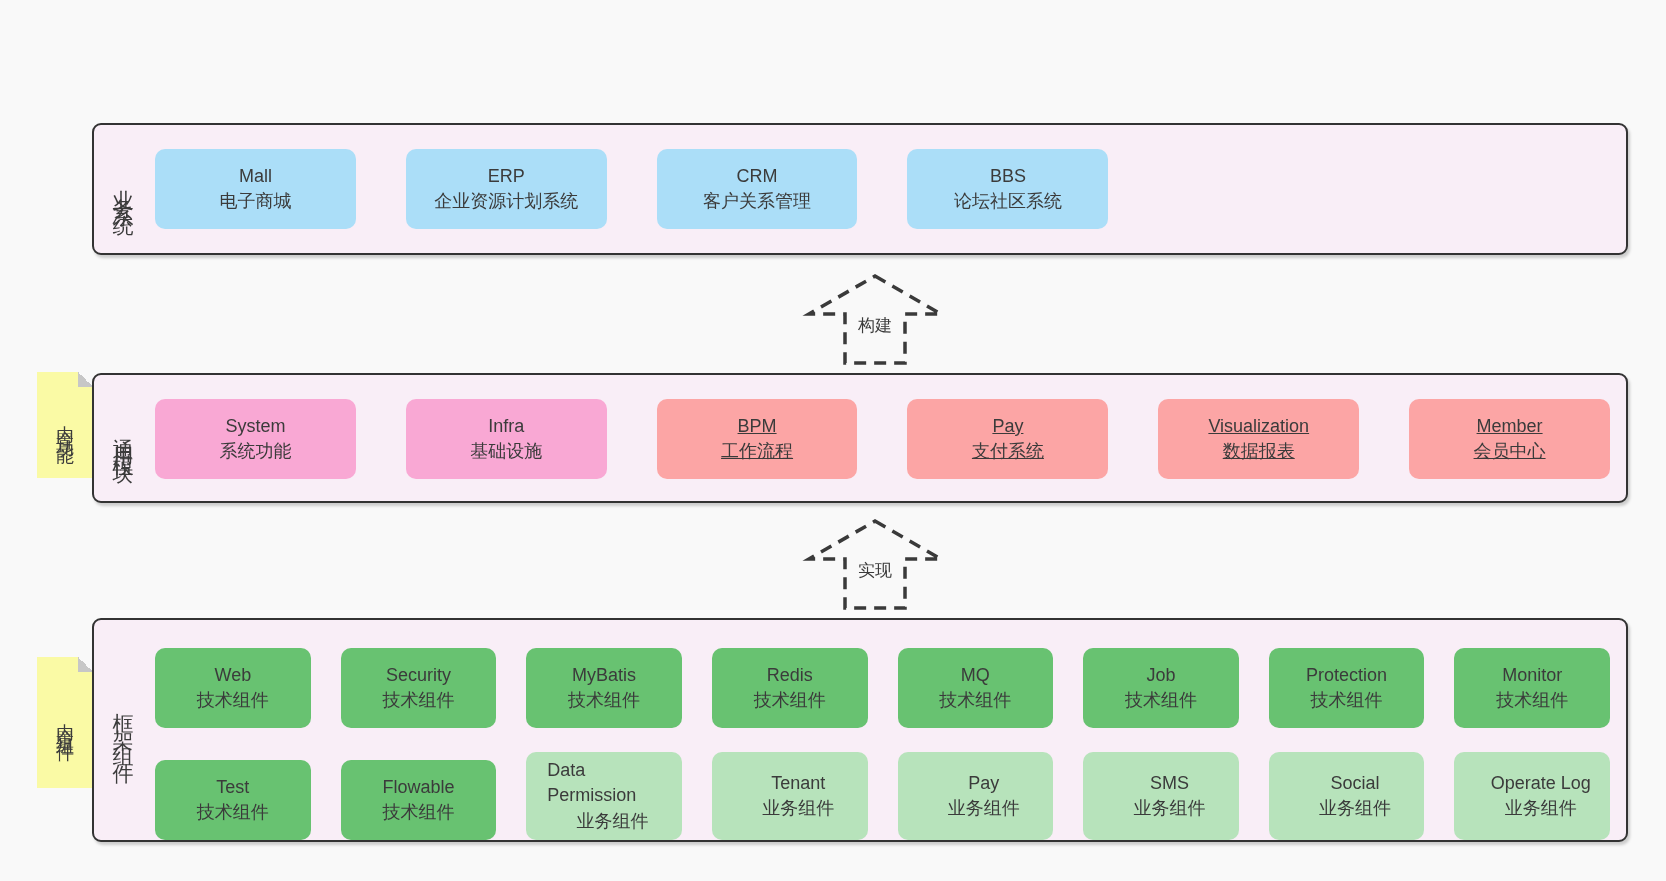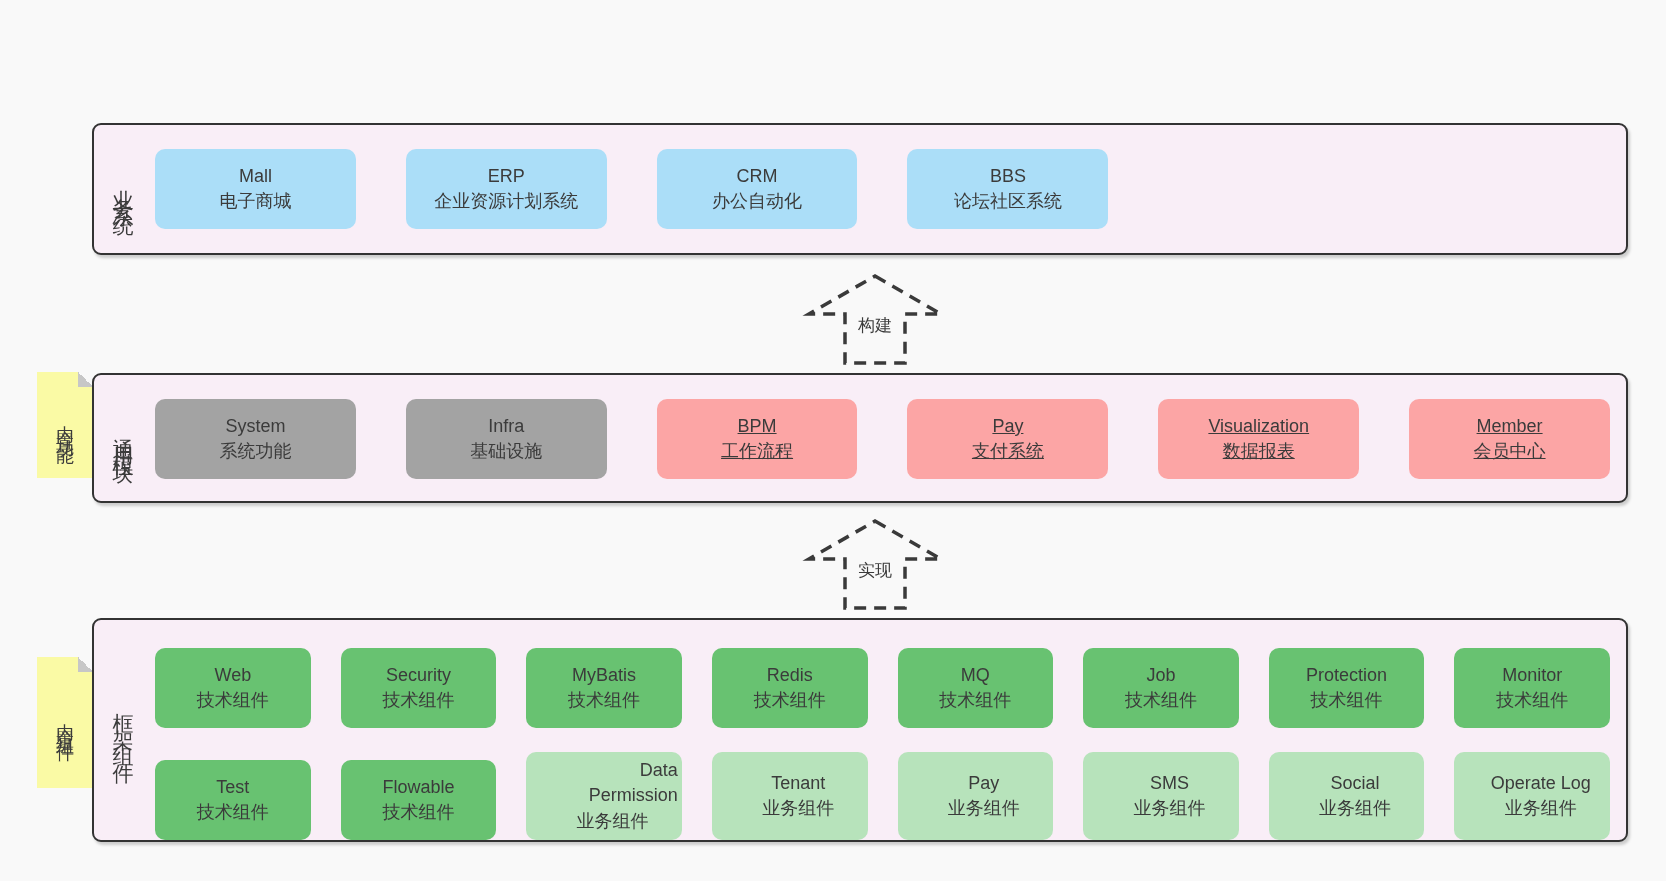--- a/index.html
+++ b/index.html
@@ -38,27 +38,27 @@
   }
   .cols6{grid-template-columns:repeat(6,1fr);}
   .band3 .grid{
     grid-template-columns:repeat(8,1fr);
     column-gap:30px;row-gap:24px;
     margin:20px 16px 18px 3px;
   }
   .box{
     border-radius:10px;
     display:flex;flex-direction:column;align-items:center;justify-content:center;
-    text-align:right;
+    text-align:left;
     font-size:18px;line-height:1.4;
     min-height:80px;
     padding:2px 4px;box-sizing:border-box;
   }
   .blue{background:#abdef8;}
-  .red{background:#a3a3a3;}
+  .red{background:#f9a8d4;}
   .pink{background:#fca5a5;text-decoration:underline;}
   .green{background:#68c271;margin-top:8px;}
   .green-light{background:#b7e3bb;padding-left:21px;}
   .sticky{
     position:absolute;left:37px;width:56px;
     background:#fafaa5;
     display:flex;align-items:center;justify-content:center;
     z-index:0;
   }
   .sticky1{top:372px;height:106px;}
@@ -88,21 +88,21 @@
       <div class="box blue">
         <span>Mall</span>
         <span>电子商城</span>
       </div>
       <div class="box blue">
         <span>ERP</span>
         <span>企业资源计划系统</span>
       </div>
       <div class="box blue">
         <span>CRM</span>
-        <span>办公自动化</span>
+        <span>客户关系管理</span>
       </div>
       <div class="box blue">
         <span>BBS</span>
         <span>论坛社区系统</span>
       </div>
     </div>
   </section>
 
   <svg class="arrow arrow1" viewBox="0 0 150 95">
     <polygon points="75,4 141,42 105,42 105,91 45,91 45,42 9,42" fill="#f9f9f9" stroke="#3a3a3a" stroke-width="3.5" stroke-dasharray="12 8"></polygon>

